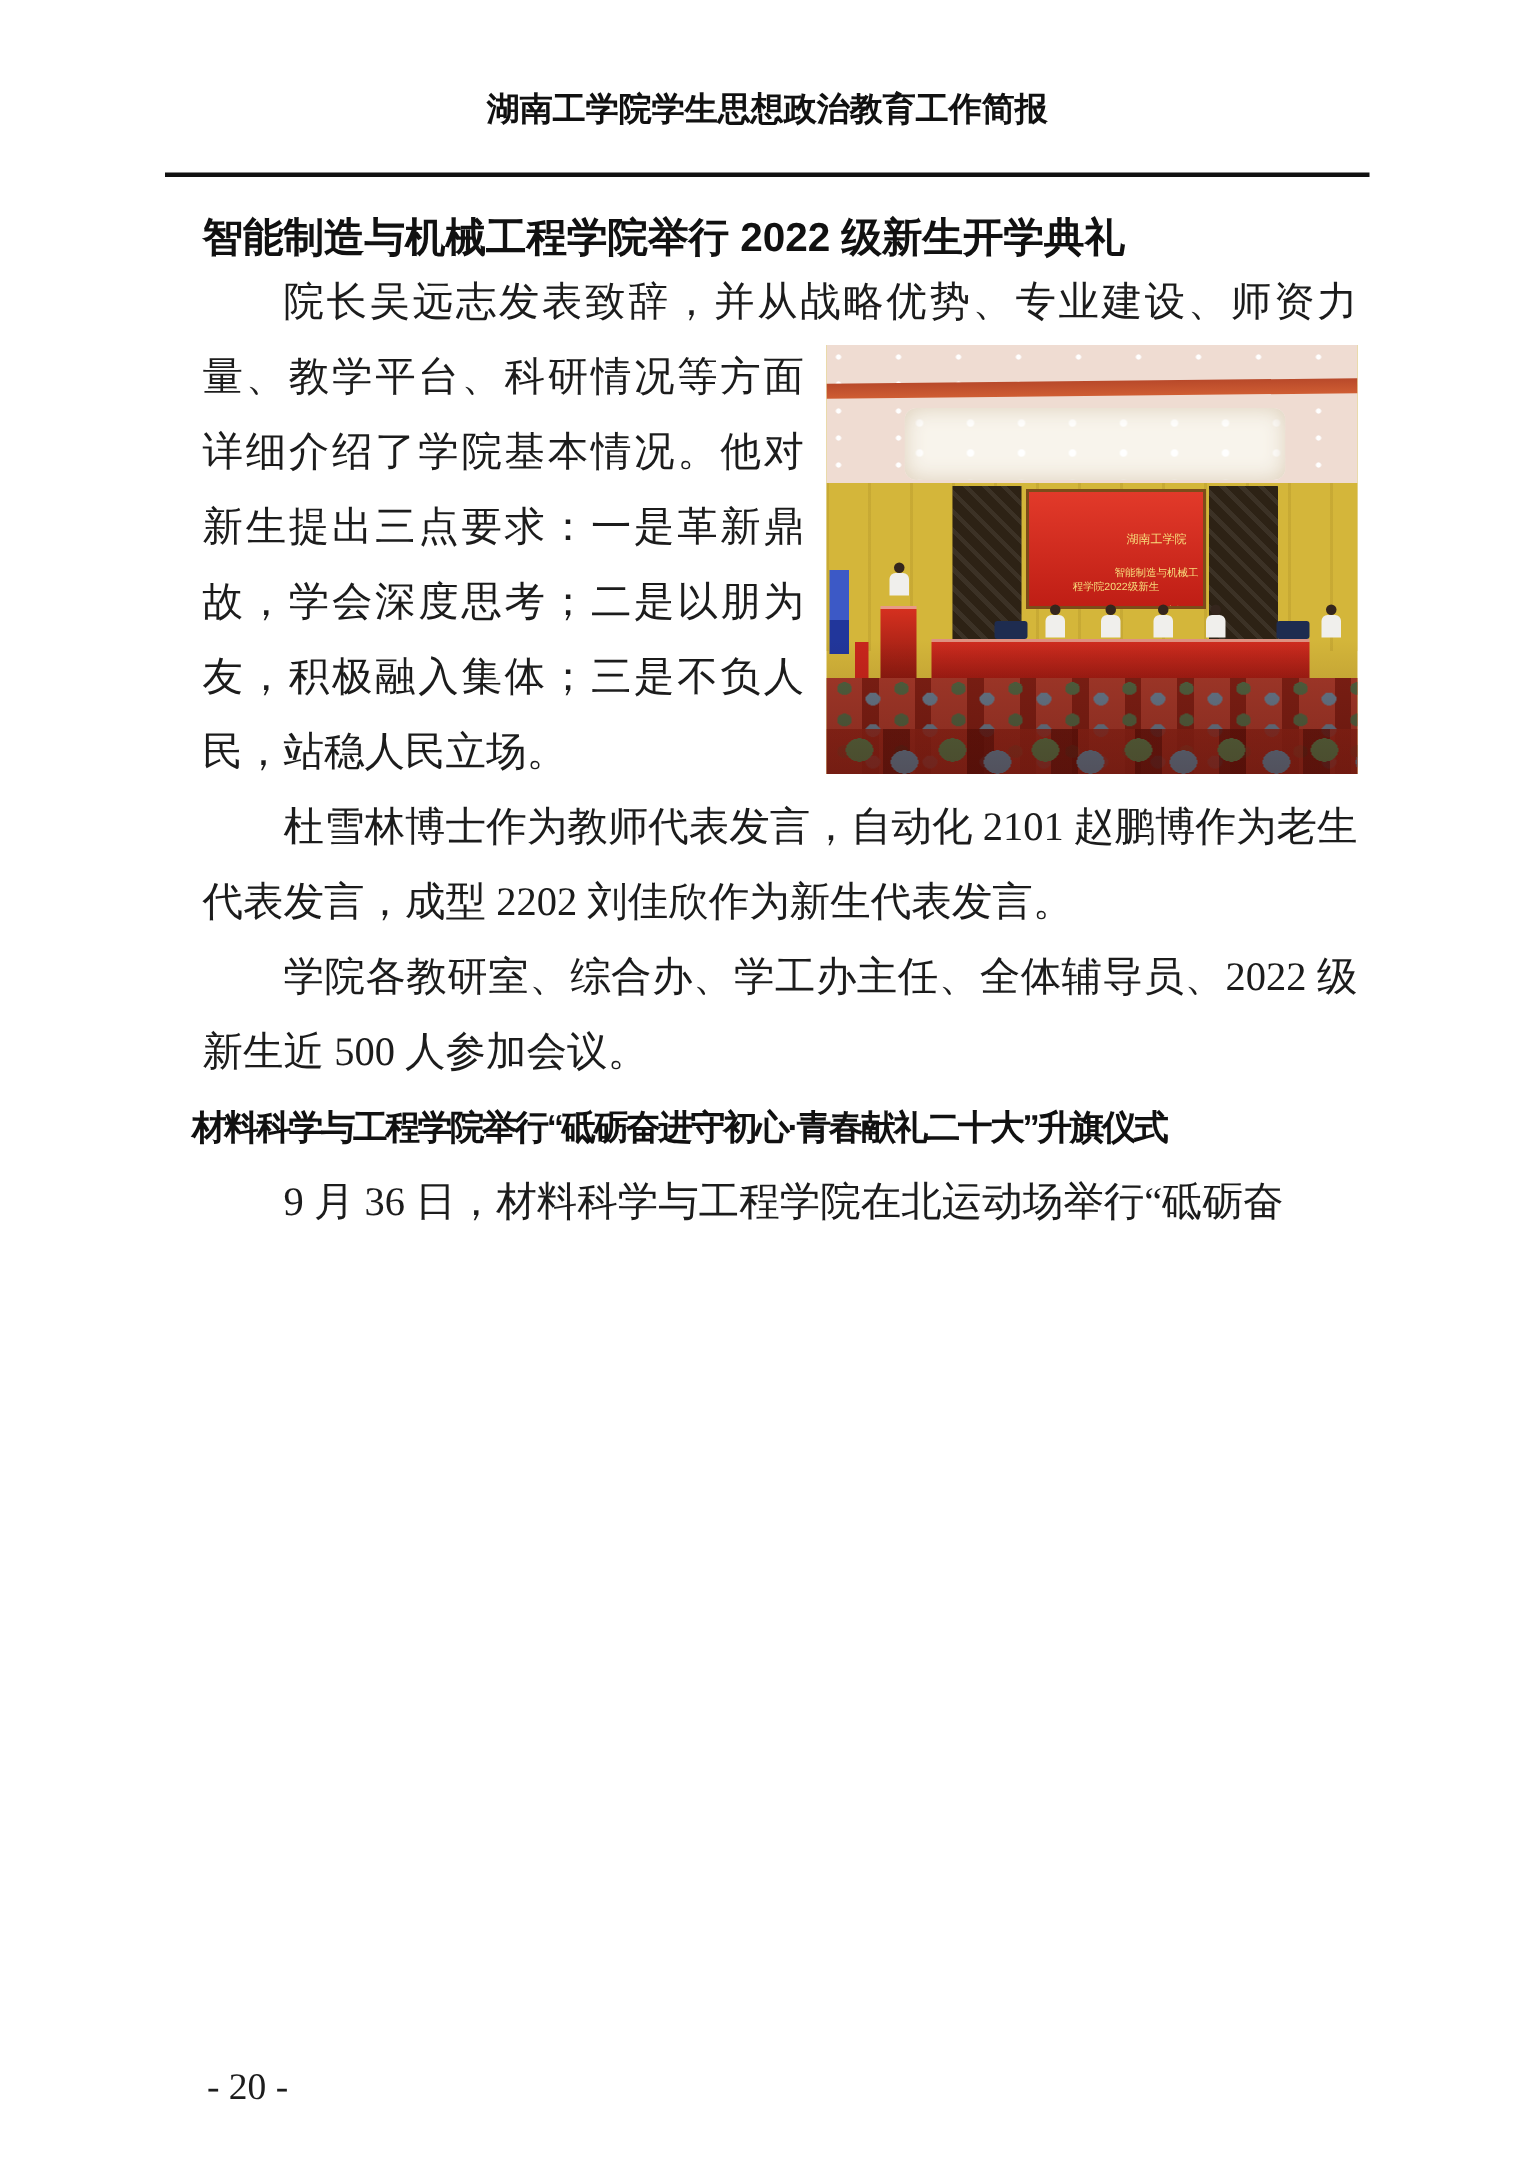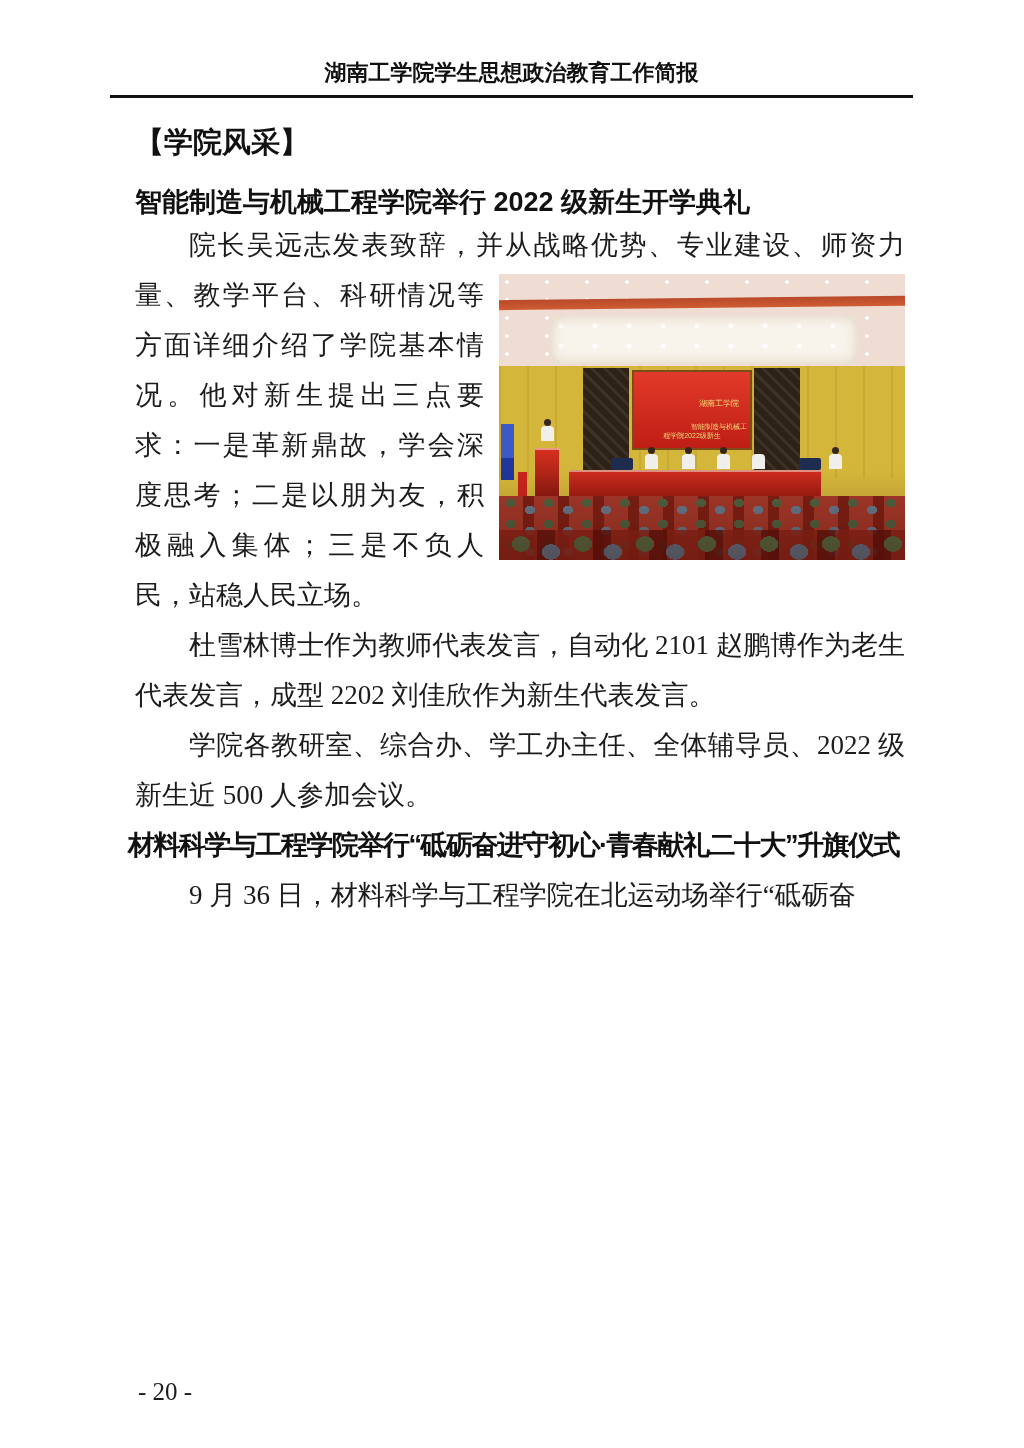--- a/index.html
+++ b/index.html
@@ -11,21 +11,21 @@
     background: #ffffff;
     padding: 60px 119px 0 135px;
     font-family: "Liberation Serif", serif;
     color: #1c1c1c;
     overflow: hidden;
   }
   .header {
     margin-left: -25px;
     margin-right: -8px;
     border-bottom: 3px solid #111111;
-    padding-bottom: 9px;
+    padding-bottom: 29px;
   }
   .header-title {
     text-align: center;
     font-family: "Liberation Sans", sans-serif;
     font-weight: 700;
     font-size: 22px;
     line-height: 26px;
     color: #111111;
   }
   .section-label {
@@ -50,40 +50,40 @@
     font-size: 27px;
     line-height: 50px;
     text-align: justify;
     text-indent: 54px;
     color: #1c1c1c;
   }
   .article2-title {
     margin: 0;
     font-family: "Liberation Sans", sans-serif;
     font-weight: 700;
-    font-size: 27px;
+    font-size: 23px;
     line-height: 50px;
     letter-spacing: -1.5px;
     margin-left: -7px;
     white-space: nowrap;
     color: #111111;
   }
   .page-number {
     position: absolute;
     left: 138px;
     top: 1378px;
     font-size: 25px;
     color: #1c1c1c;
   }
 
   
   .photo {
     float: right;
     position: relative;
-    width: 406px;
+    width: 354px;
     height: 286px;
     margin: 4px 0 10px 15px;
     background: #d4b63a;
     overflow: hidden;
   }
   .ph-ceiling {
     position: absolute; top: 0; left: 0; right: 0; height: 92px;
     background: #efdcd2;
     background-image: radial-gradient(circle 1.5px at 8px 8px, #ffffff 0 1.5px, rgba(0,0,0,0) 2px);
     background-size: 40px 18px;
@@ -198,21 +198,20 @@
 </style>
 </head>
 <body>
 
 <div class="page">
 
   <div class="header">
     <div class="header-title">湖南工学院学生思想政治教育工作简报</div>
   </div>
 
-  <div class="section-label">【学院风采】</div>
 
   <h1 class="article-title">智能制造与机械工程学院举行 2022 级新生开学典礼</h1>
 
 
   <div class="para">
     <span>院长吴远志发表致辞，并从战略优势、专业建设、师资力量、</span><span class="photo">
       <span class="ph-ceiling"></span>
       <span class="ph-stripe"></span>
       <span class="ph-lightpanel"></span>
       <span class="ph-wall"></span>

